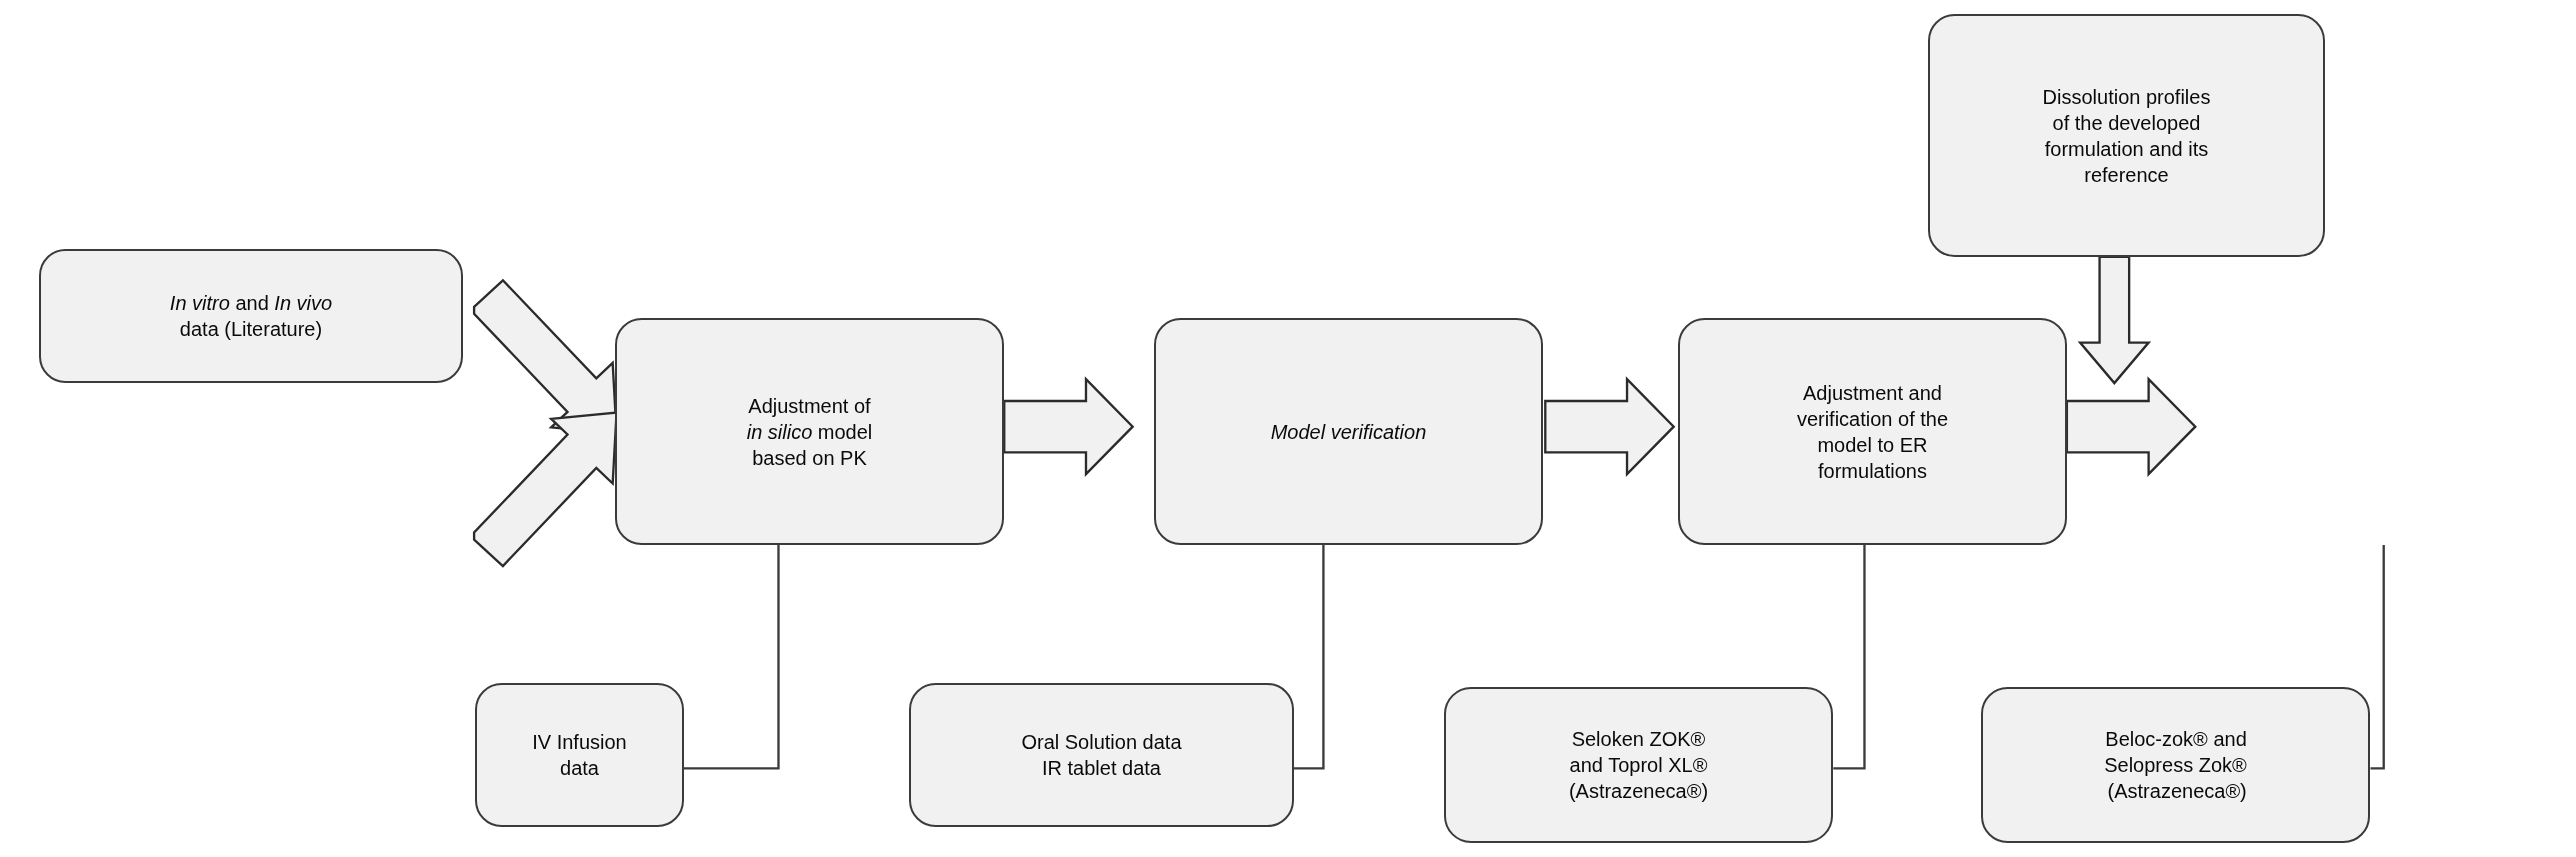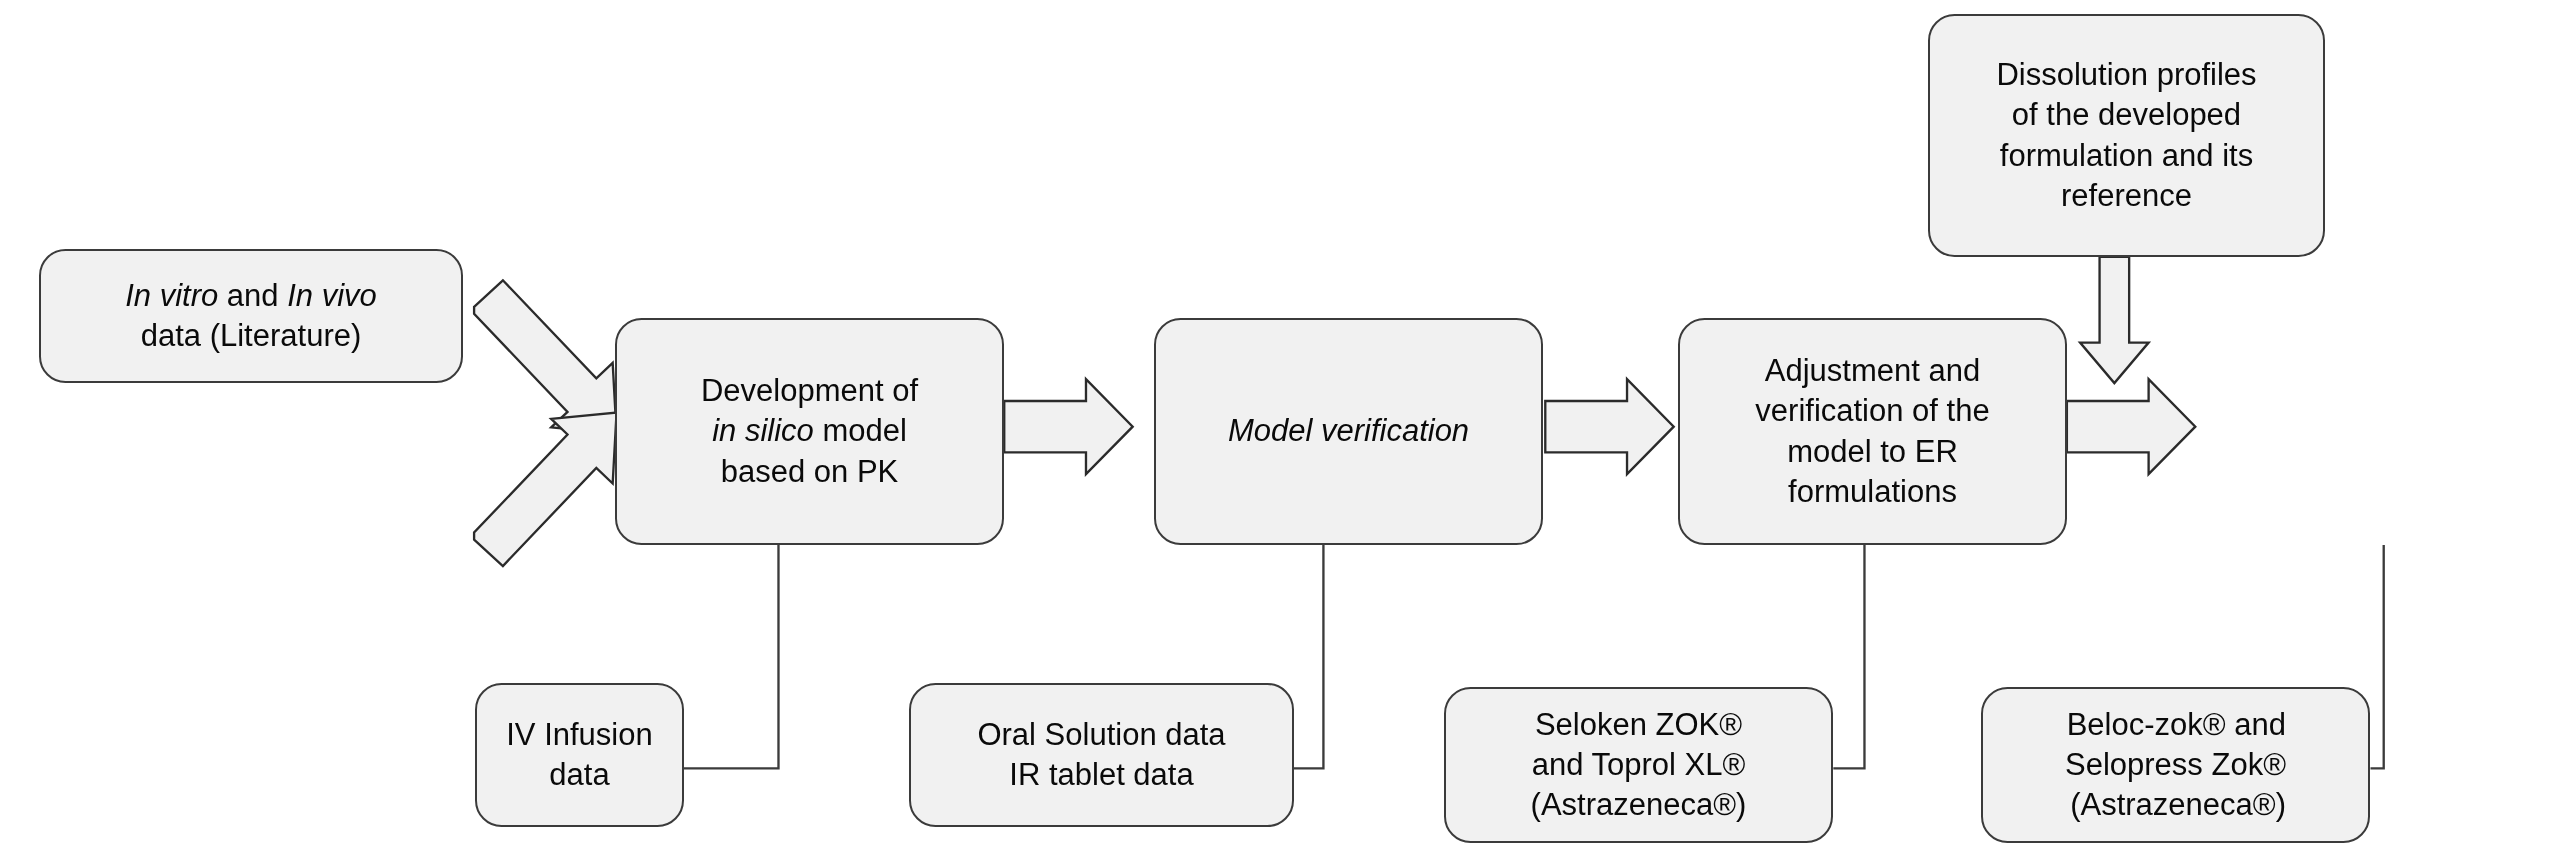--- a/index.html
+++ b/index.html
@@ -28,21 +28,21 @@
     position: absolute;
     box-sizing: border-box;
     background: #f1f1f1;
     border: 2.3px solid #3b3b3b;
     border-radius: 26.5px;
     display: flex;
     align-items: center;
     justify-content: center;
     text-align: center;
     color: #0a0a0a;
-    font-size: 31px;
+    font-size: 20px;
     line-height: 1.30;
     padding: 4.7px 11px;
     z-index: 2;
   }
   .node .txt {
     display: block;
     white-space: pre-line;
   }
   em { }
 </style>
@@ -73,21 +73,21 @@
 
     <path d="M 609 693 L 646 727 L 766 601 L 787 621 L 792 530 L 708 538 L 729 558 L 609 684 Z" fill="#f1f1f1" stroke="#2b2b2b" stroke-width="3" stroke-linejoin="miter"></path>
   </svg>
 
   <div class="node" style="left:39px; top:249px; width:424px; height:134px;">
     <span class="txt"><em>In vitro</em><span> and </span><em>In vivo</em><br><span>data (Literature)</span></span>
   </div>
 
 
   <div class="node" style="left:615px; top:318px; width:389px; height:227px;">
-    <span class="txt"><span>Development of</span><br><em>in silico</em><span> model</span><br><span>based on PK</span></span>
+    <span class="txt"><span>Adjustment of</span><br><em>in silico</em><span> model</span><br><span>based on PK</span></span>
   </div>
 
   <div class="node" style="left:1154px; top:318px; width:389px; height:227px;font-style:italic;">
     <span class="txt">Model verification</span>
   </div>
 
   <div class="node" style="left:1678px; top:318px; width:389px; height:227px;">
     <span class="txt">Adjustment and
 verification of the
 model to ER
@@ -105,21 +105,21 @@
   <div class="node" style="left:475px; top:683px; width:209px; height:144px;">
     <span class="txt">IV Infusion
 data</span>
   </div>
 
   <div class="node" style="left:909px; top:683px; width:385px; height:144px;">
     <span class="txt">Oral Solution data
 IR tablet data</span>
   </div>
 
-  <div class="node" style="left:1444px; top:687px; width:389px; height:156px;">
+  <div class="node" style="left:1444px; top:687px; width:389px; height:156px;border-radius:27px;">
     <span class="txt">Seloken ZOK®
 and Toprol XL®
 (Astrazeneca®)</span>
   </div>
 
   <div class="node" style="left:1981px; top:687px; width:389px; height:156px;text-align:right;">
     <span class="txt">Beloc-zok® and
 Selopress Zok®
 (Astrazeneca®)</span>
   </div>

